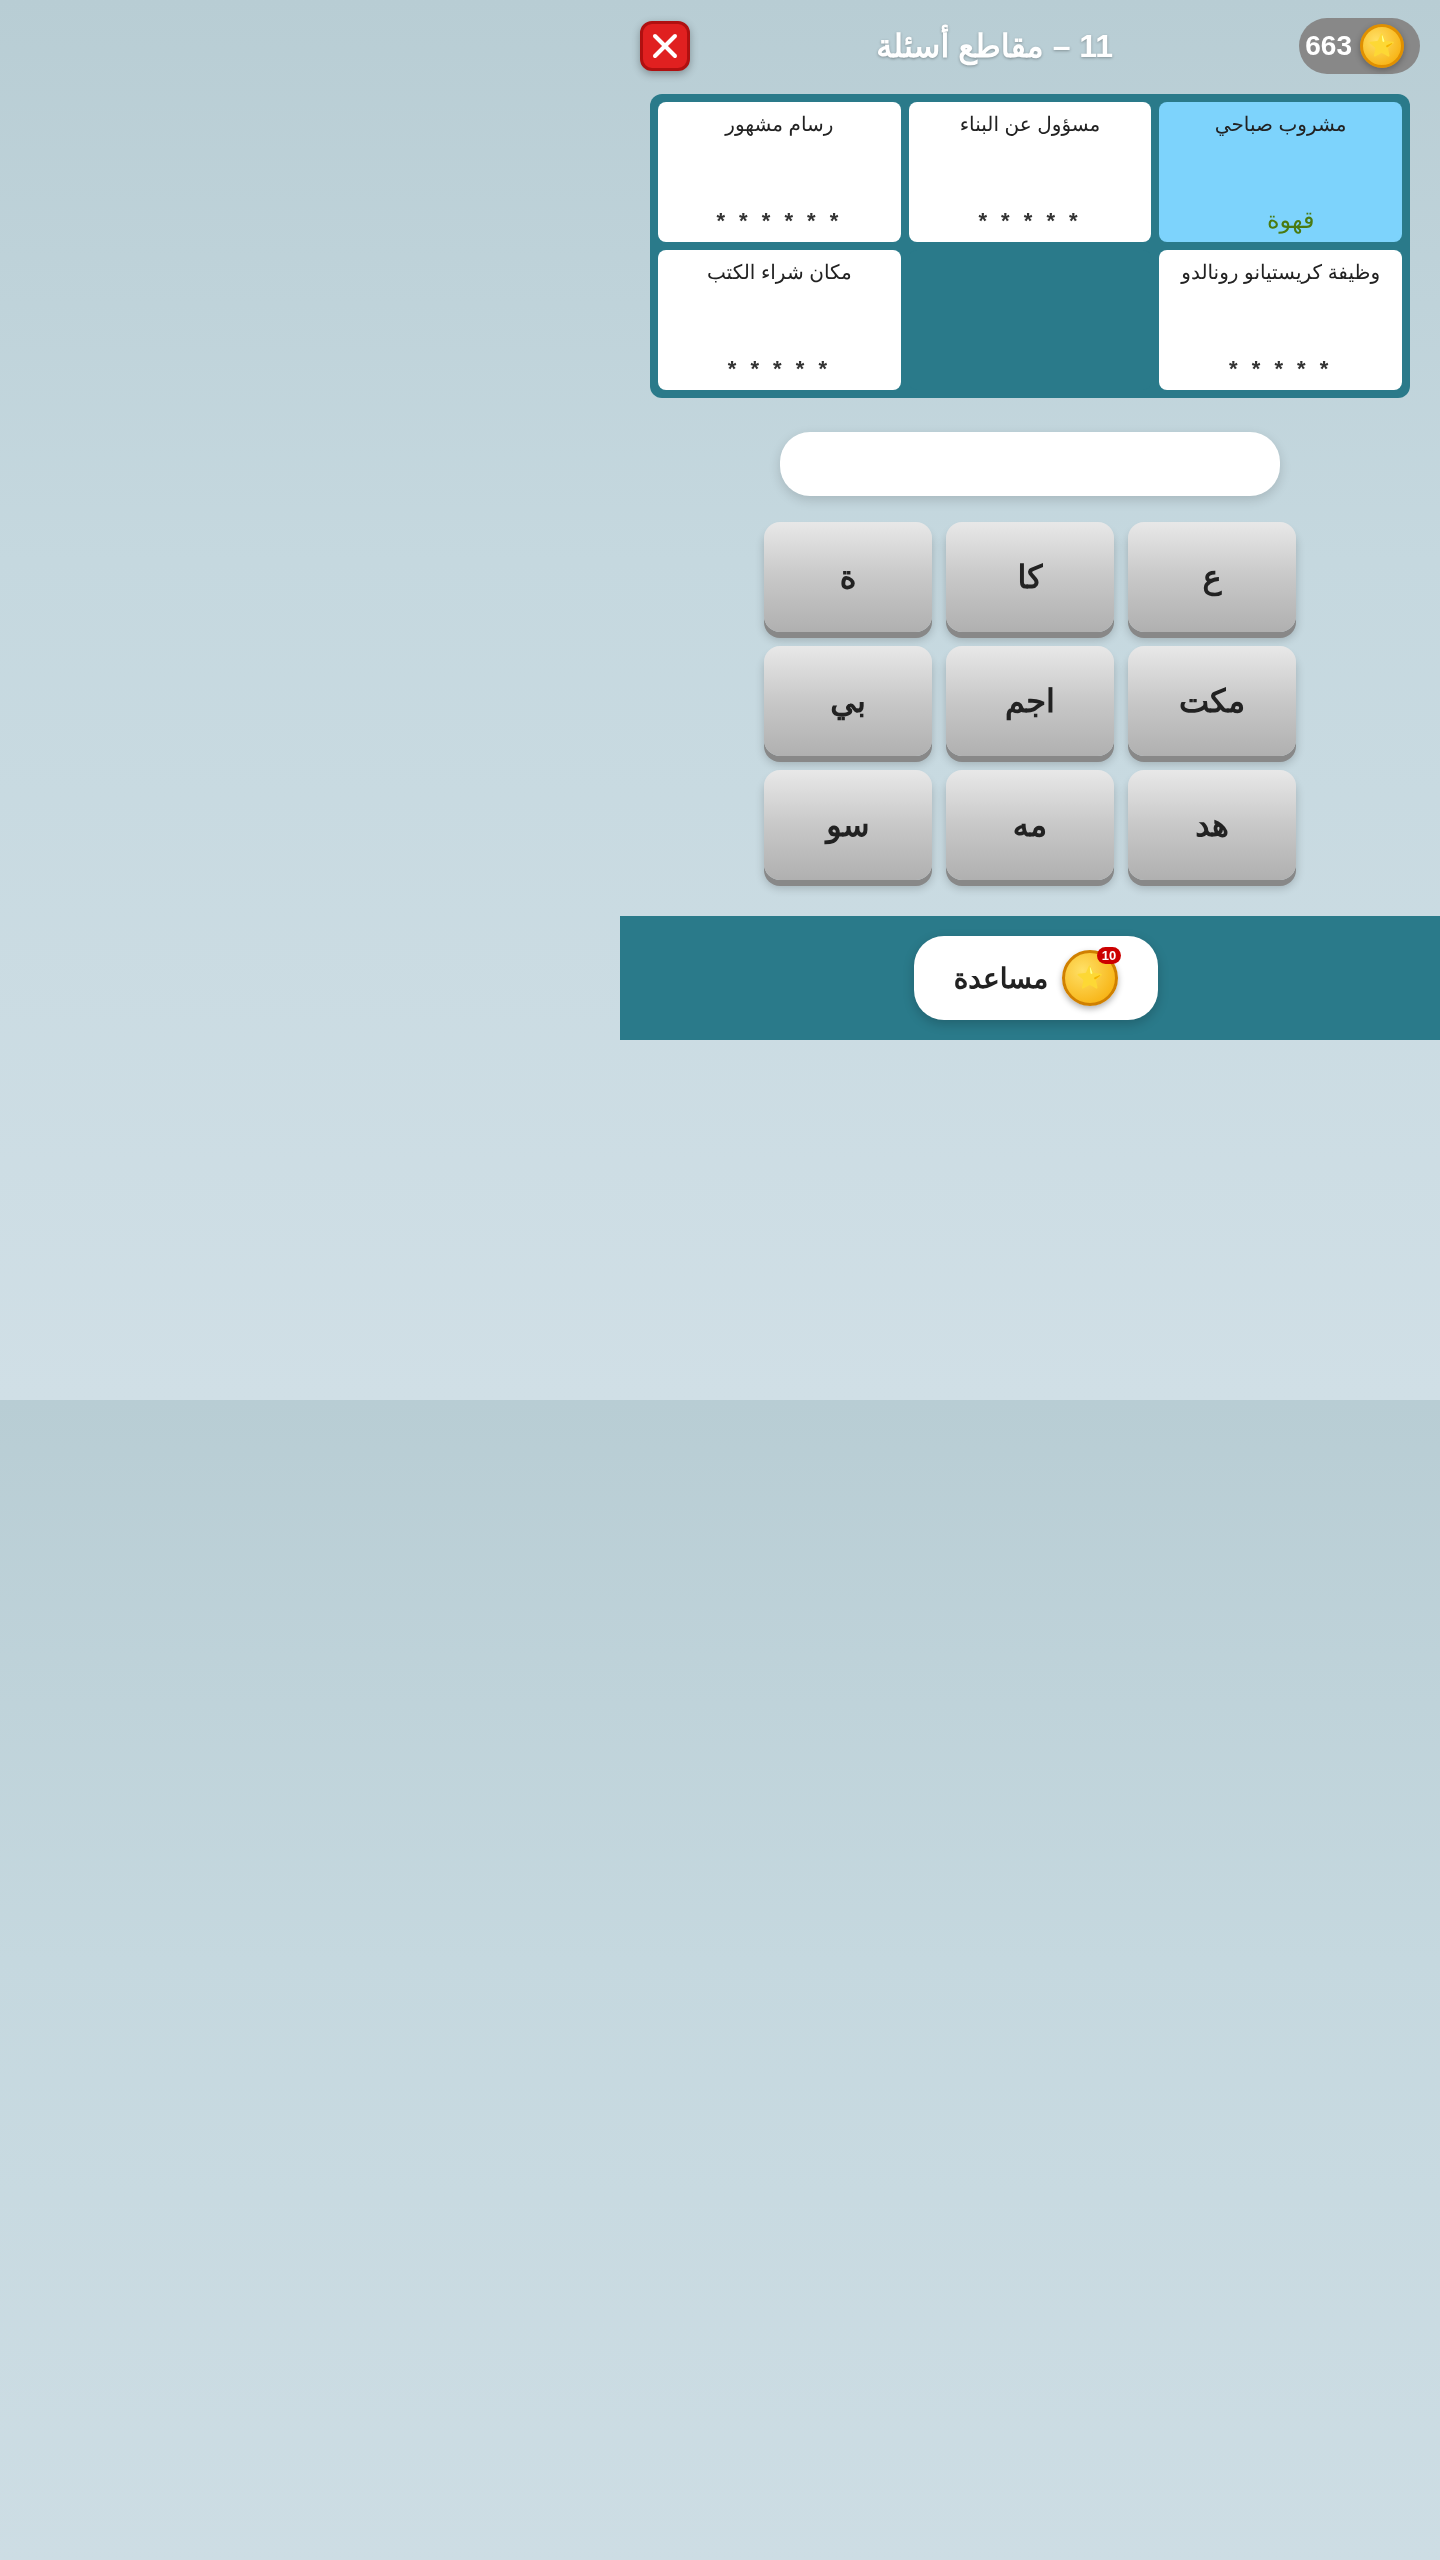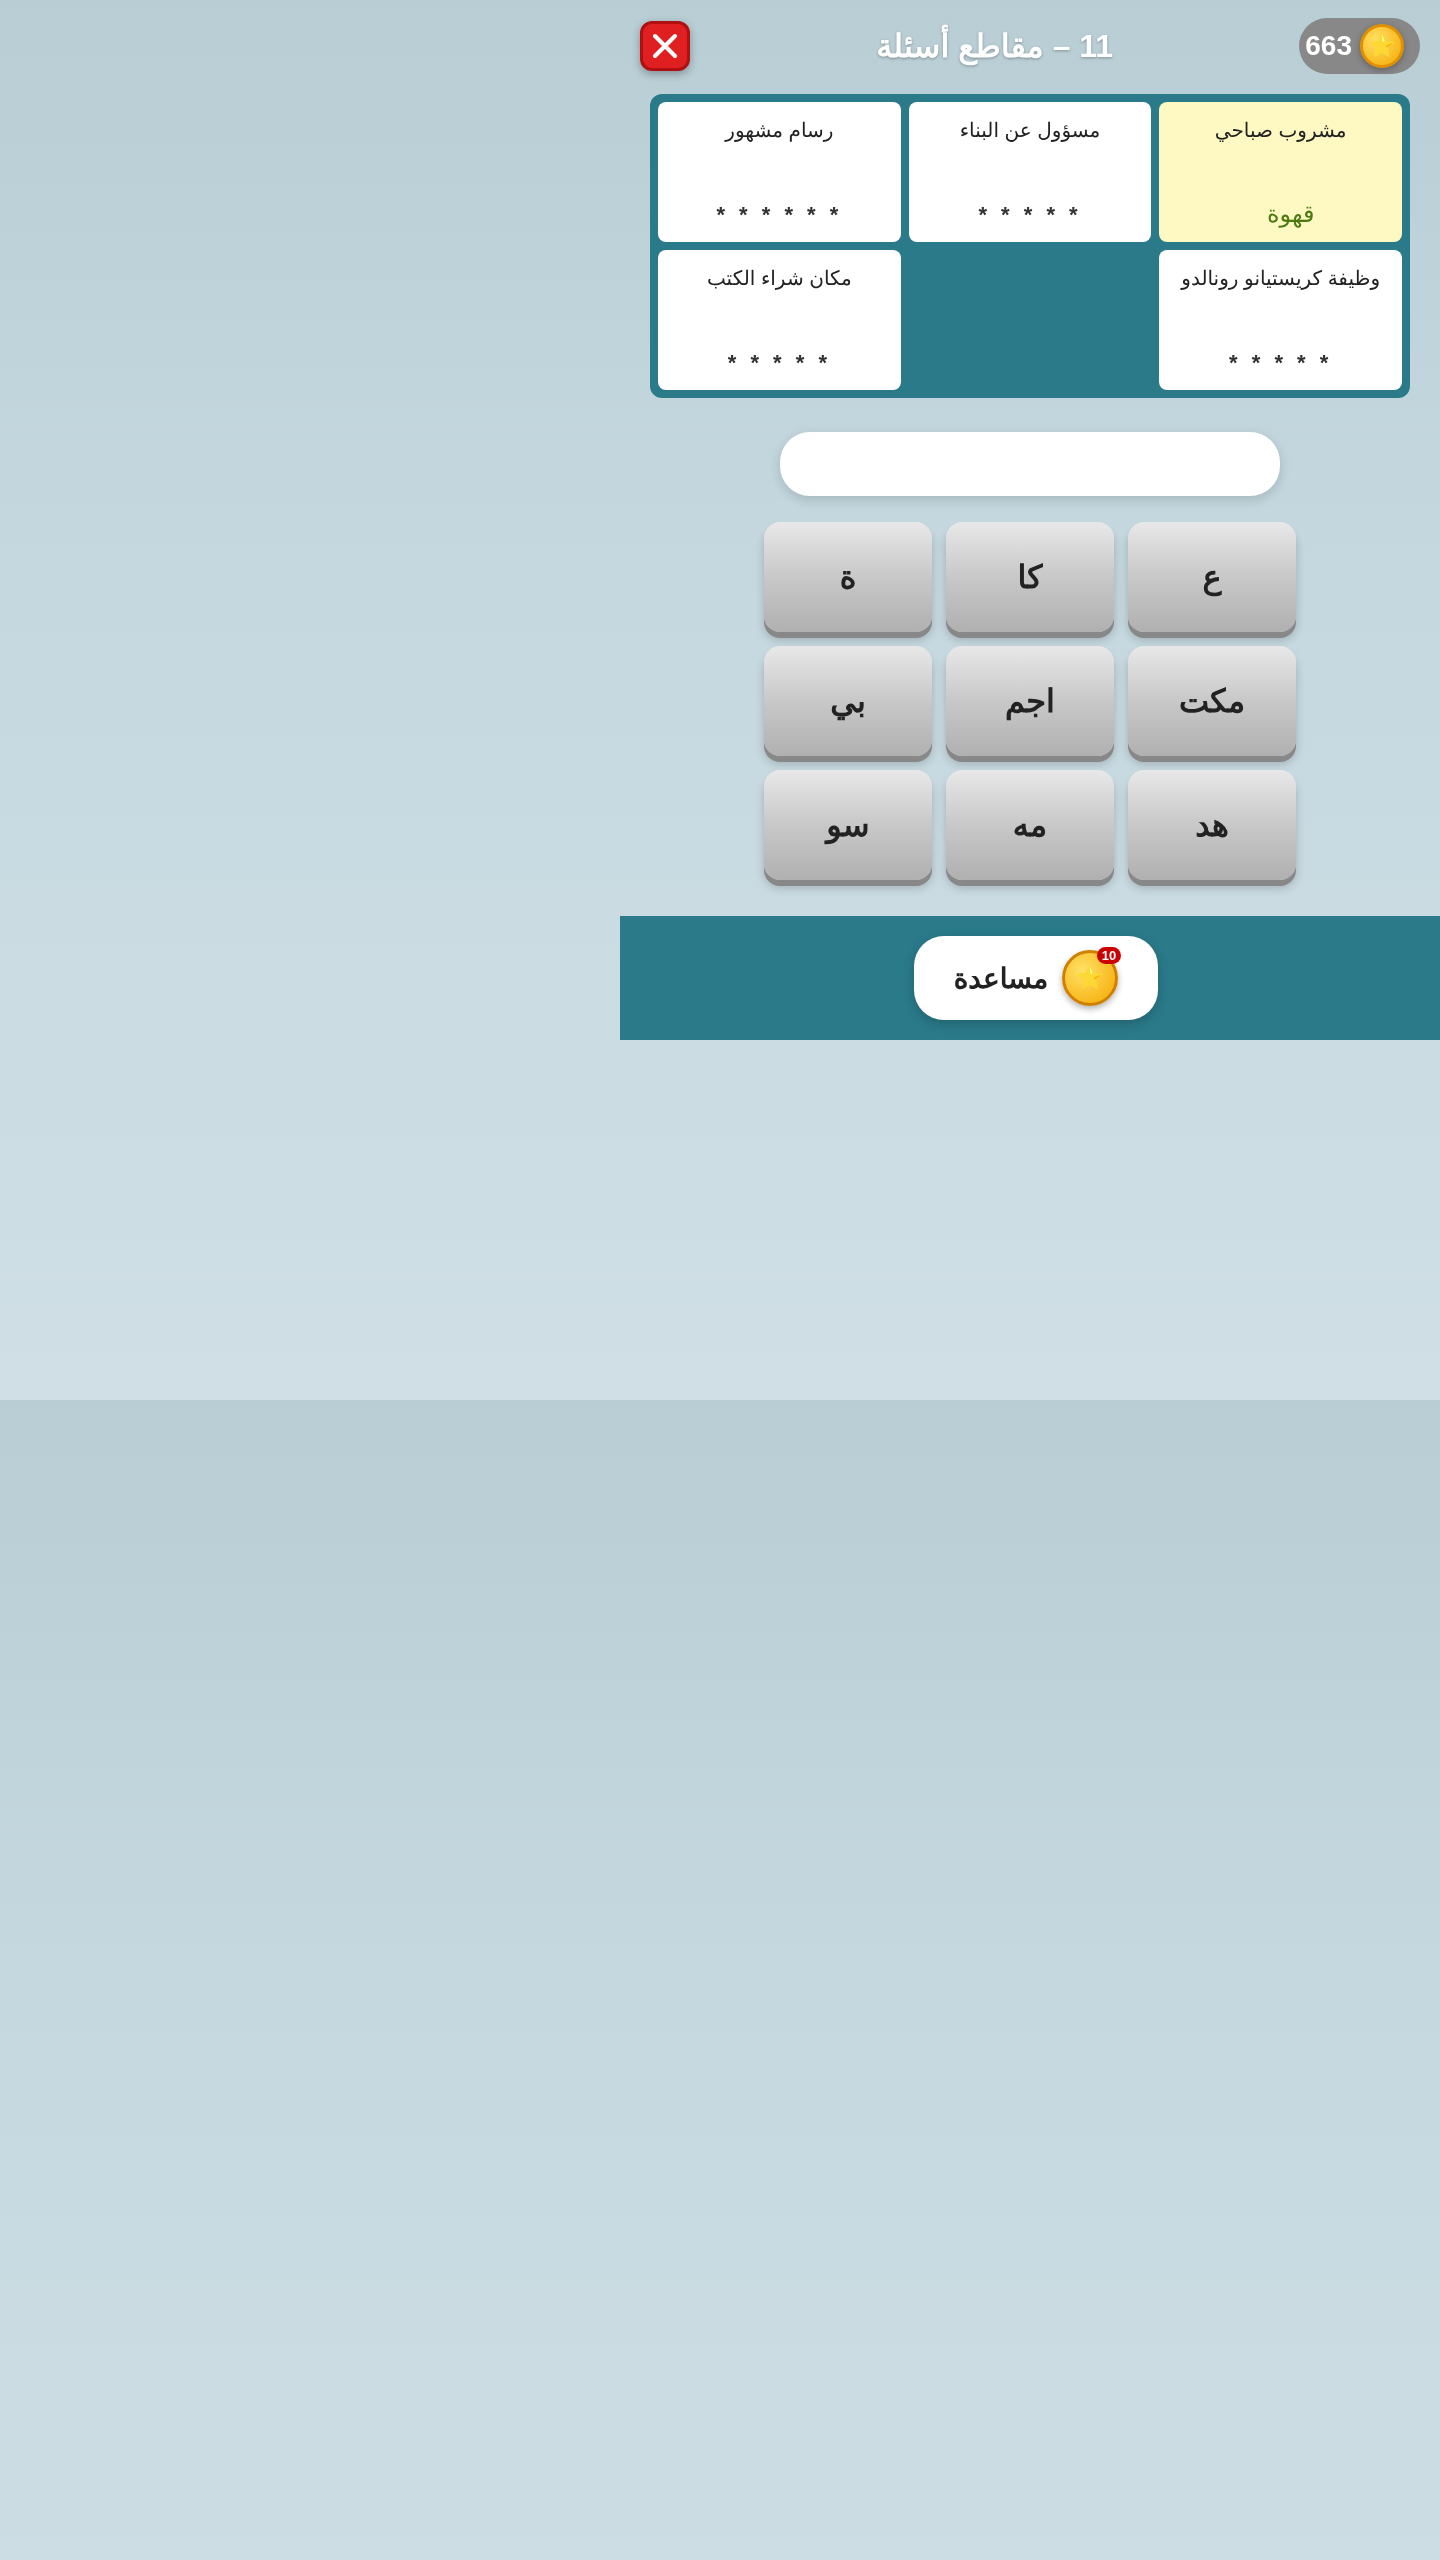--- a/index.html
+++ b/index.html
@@ -75,31 +75,31 @@
     }
 
     .close-button svg {
       width: 28px;
       height: 28px;
     }
 
     .puzzle-cell {
       background: #fff;
       border-radius: 8px;
-      padding: 14px 12px;
+      padding: 8px 12px;
       display: flex;
       flex-direction: column;
       align-items: center;
       justify-content: space-between;
       min-height: 140px;
       text-align: center;
     }
 
     .puzzle-cell.answered {
-      background: #fef9c3;
+      background: #7dd3fc;
     }
 
     .cell-clue {
       font-size: 20px;
       color: #222;
       line-height: 1.4;
       font-weight: 500;
       text-align: center;
     }
 

